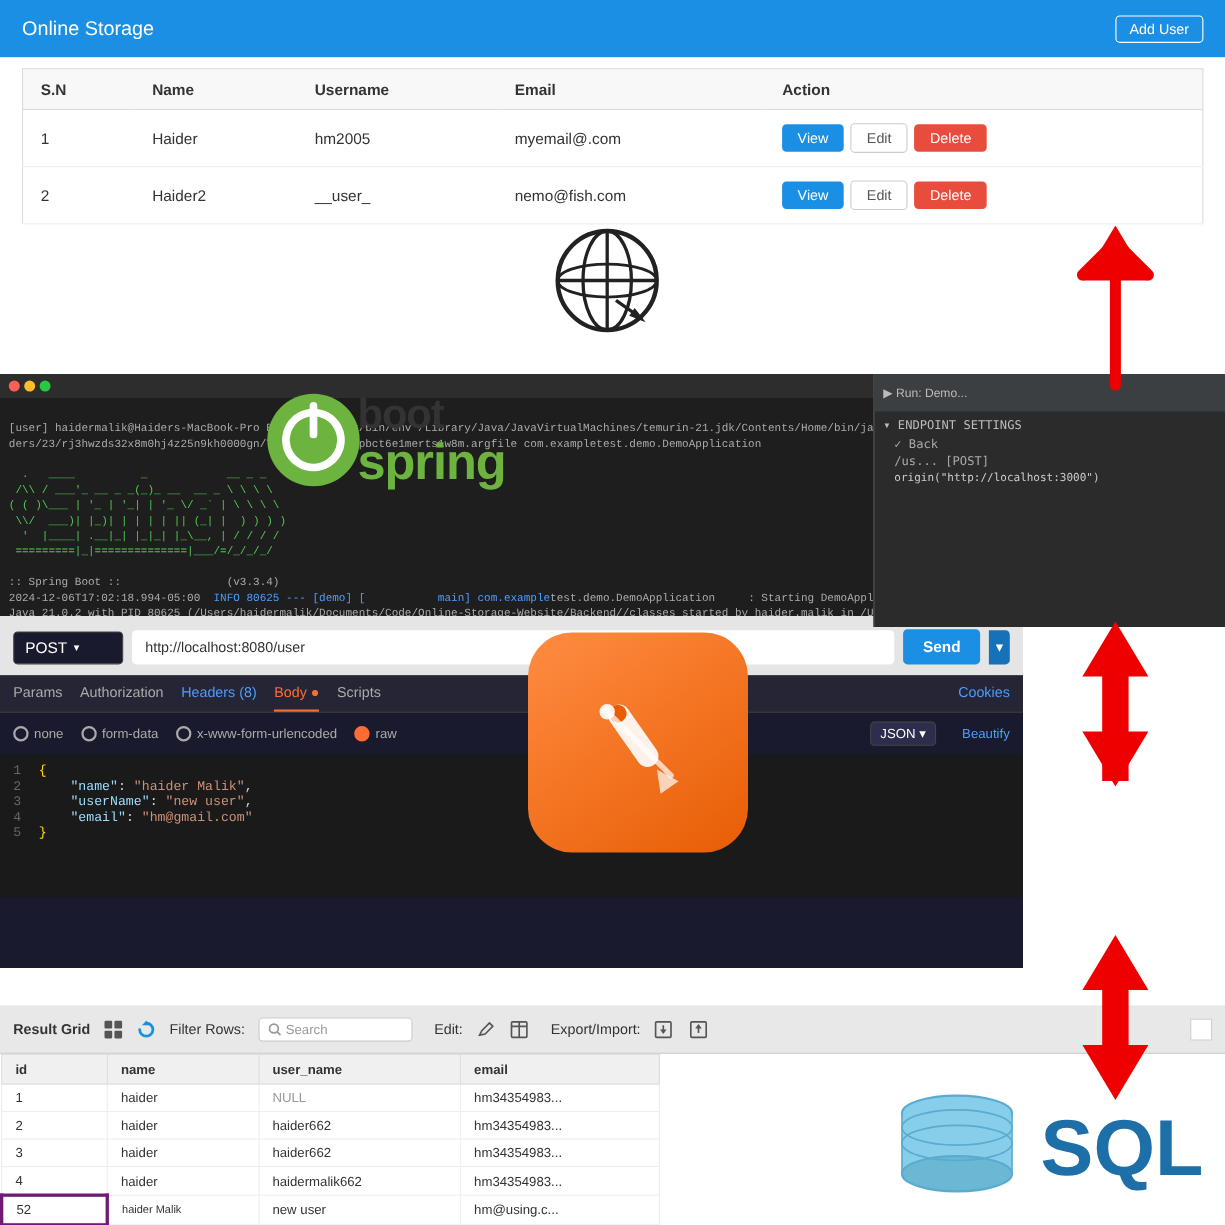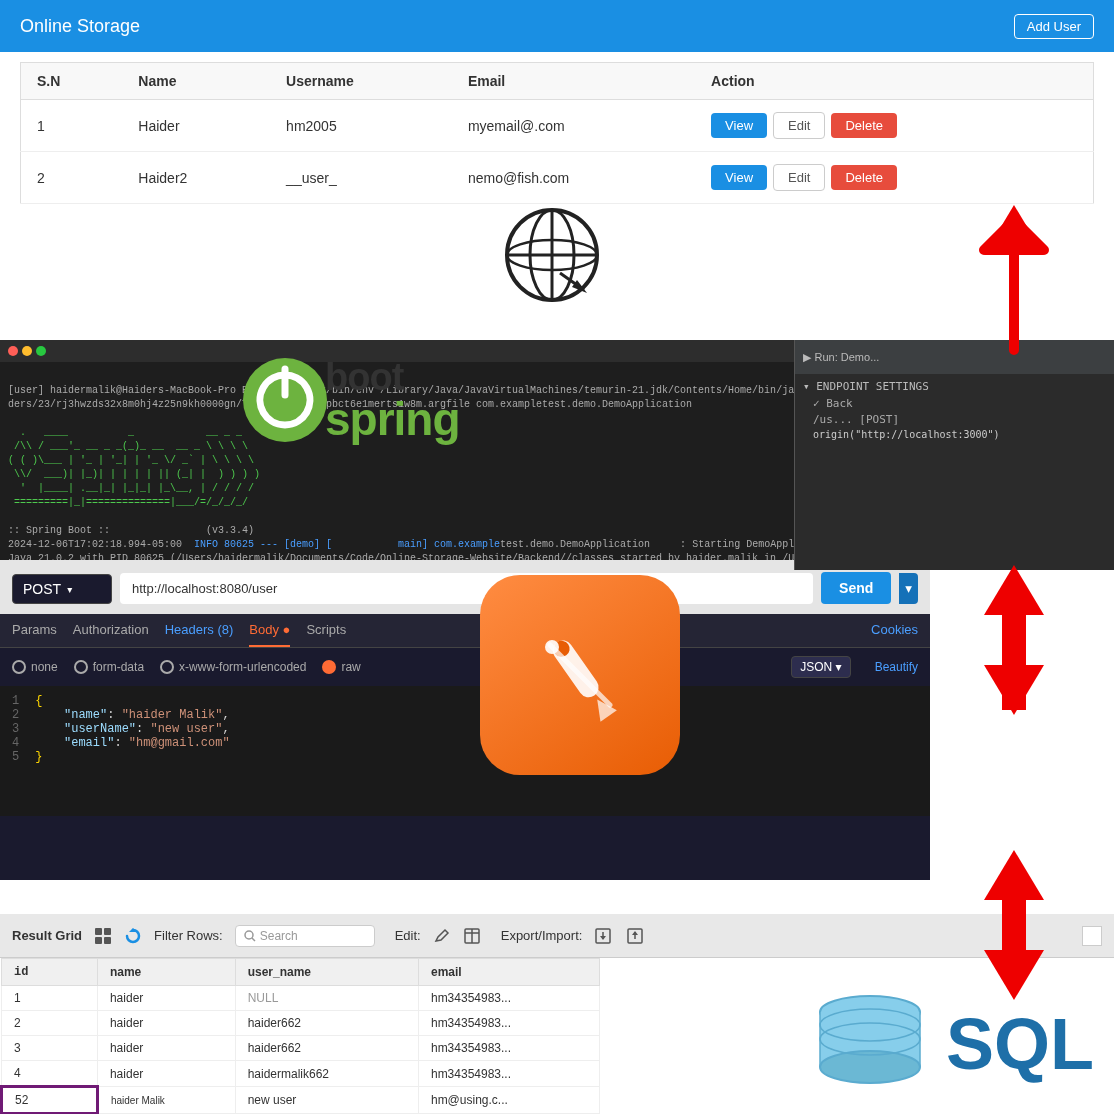--- a/index.html
+++ b/index.html
@@ -497,21 +497,21 @@
       <line x1="9" y1="12" x2="9" y2="5" stroke="#555" stroke-width="1.5"></line>
       <polygon points="9,4 6,8 12,8" fill="#555"></polygon>
     </svg>
     <div style="margin-left:auto; width:20px; height:20px; border:1px solid #ccc; background:white; cursor:pointer;"></div>
   </div>
 
   <div style="overflow:hidden;">
     <table style="width:600px; border-collapse:collapse;">
       <thead>
         <tr style="background:#f0f0f0;">
-          <th style="padding:6px 12px; font-size:12px; border:1px solid #ddd; color:#333; text-align:left;font-family:Liberation Mono, monospace;">id</th>
+          <th style="padding:6px 12px; font-size:12px; border:1px solid #ddd; color:#333; text-align:left;">id</th>
           <th style="padding:6px 12px; font-size:12px; border:1px solid #ddd; color:#333; text-align:left;">name</th>
           <th style="padding:6px 12px; font-size:12px; border:1px solid #ddd; color:#333; text-align:left;">user_name</th>
           <th style="padding:6px 12px; font-size:12px; border:1px solid #ddd; color:#333; text-align:left;">email</th>
         </tr>
       </thead>
       <tbody>
         <tr>
           <td style="padding:5px 12px; font-size:12px; border:1px solid #eee;">1</td>
           <td style="padding:5px 12px; font-size:12px; border:1px solid #eee;">haider</td>
           <td style="padding:5px 12px; font-size:12px; border:1px solid #eee; color:#999;">NULL</td>

